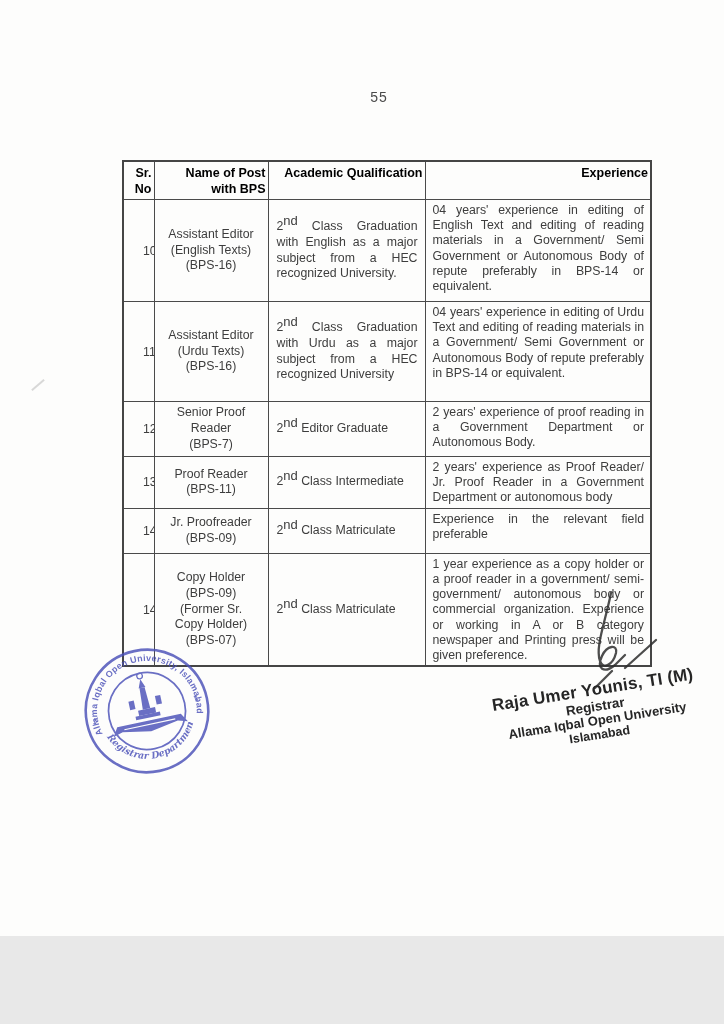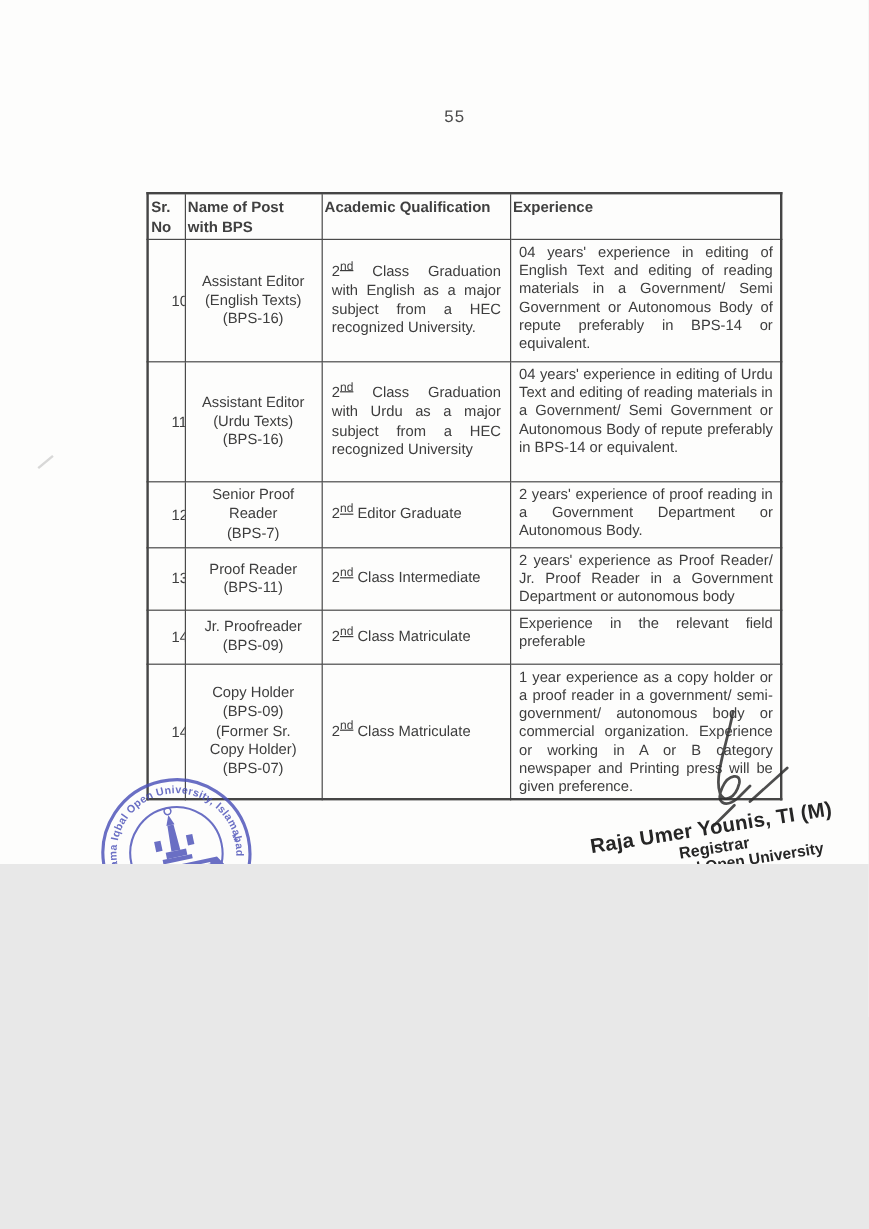--- a/index.html
+++ b/index.html
@@ -1,46 +1,46 @@
 <!DOCTYPE html>
 <html><head>
 <meta charset="utf-8">
 <style>
   html,body { margin:0; padding:0; background:#e8e8e8; }
   .page {
-    position:relative; width:724px; height:720px; margin:0 auto;
+    position:relative; width:724px; height:936px; margin:0 auto;
     background:#fdfdfc; overflow:hidden;
     font-family:"Liberation Sans", sans-serif; color:#3d3d3d;
   }
   .page-number {
     position:absolute; top:89px; left:0; width:758px; text-align:center;
     font-size:14px; color:#4a4a4a; letter-spacing:1px;
   }
   .scan-mark {
     position:absolute; left:30px; top:384px; width:16px; height:0;
     border-top:2px solid #c7c7c7; transform:rotate(-40deg); opacity:.7;
   }
   table.doc-table {
     position:absolute; left:122px; top:160px; width:528px;
     border-collapse:collapse; table-layout:fixed;
     border:2px solid #454545;
   }
   .doc-table th, .doc-table td { border:1px solid #4a4a4a; overflow:hidden;padding-left:19px; }
   .doc-table th {
-    font-size:12.5px; font-weight:bold; text-align:left; vertical-align:top;
-    padding:3px 2px 2px 2px; white-space:pre-line; line-height:1.28; color:#404040;
+    font-size:12.5px; font-weight:bold; text-align:right; vertical-align:top;
+    padding:3px 2px 2px 2px; white-space:pre-line; line-height:1.28; color:#000000;
   }
   td.c-sr  { text-align:center; vertical-align:middle; font-size:12.3px; }
   td.c-post{ text-align:center; vertical-align:middle; font-size:12.3px;
              white-space:pre-line; line-height:1.28; padding:2px 1px; }
   td.c-qual{ vertical-align:middle; font-size:12.3px; text-align:justify;
              padding:3px 7px 3px 8px; line-height:1.3; }
   td.c-exp { vertical-align:top; font-size:12.3px; text-align:justify;
              padding:3px 6px 2px 7px; line-height:1.24; }
-  sup { font-size:10px; line-height:0;text-decoration:underline; }
+  sup { font-size:13px; line-height:0; }
   tr.rh  { height:35px; }
   tr.r10 { height:102px; }
   tr.r11 { height:100px; }
   tr.r12 { height:55px; }
   tr.r13 { height:50px; }
   tr.r14 { height:45px; }
   tr.r15 { height:108px; }
   .stamp {
     position:absolute; left:82px; top:646px; width:130px; height:130px;
     transform:rotate(-12deg); opacity:.82;

